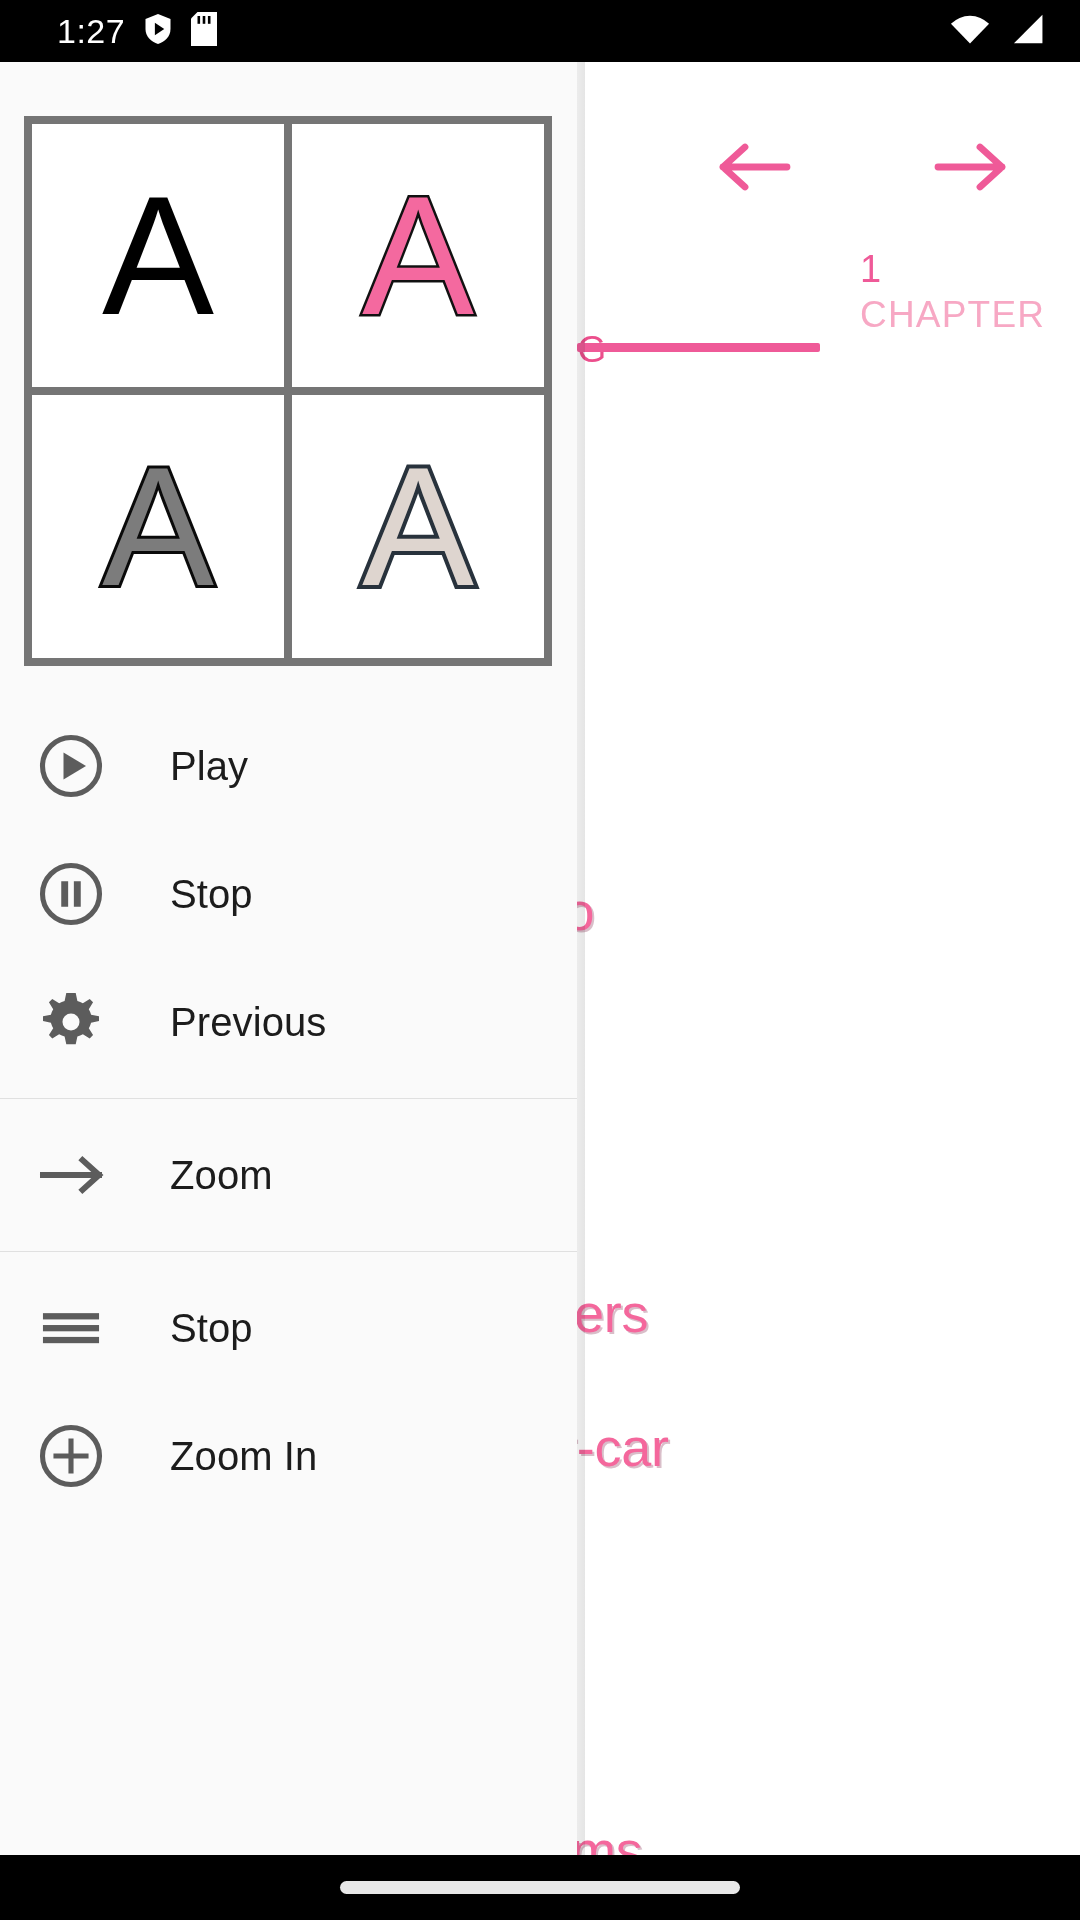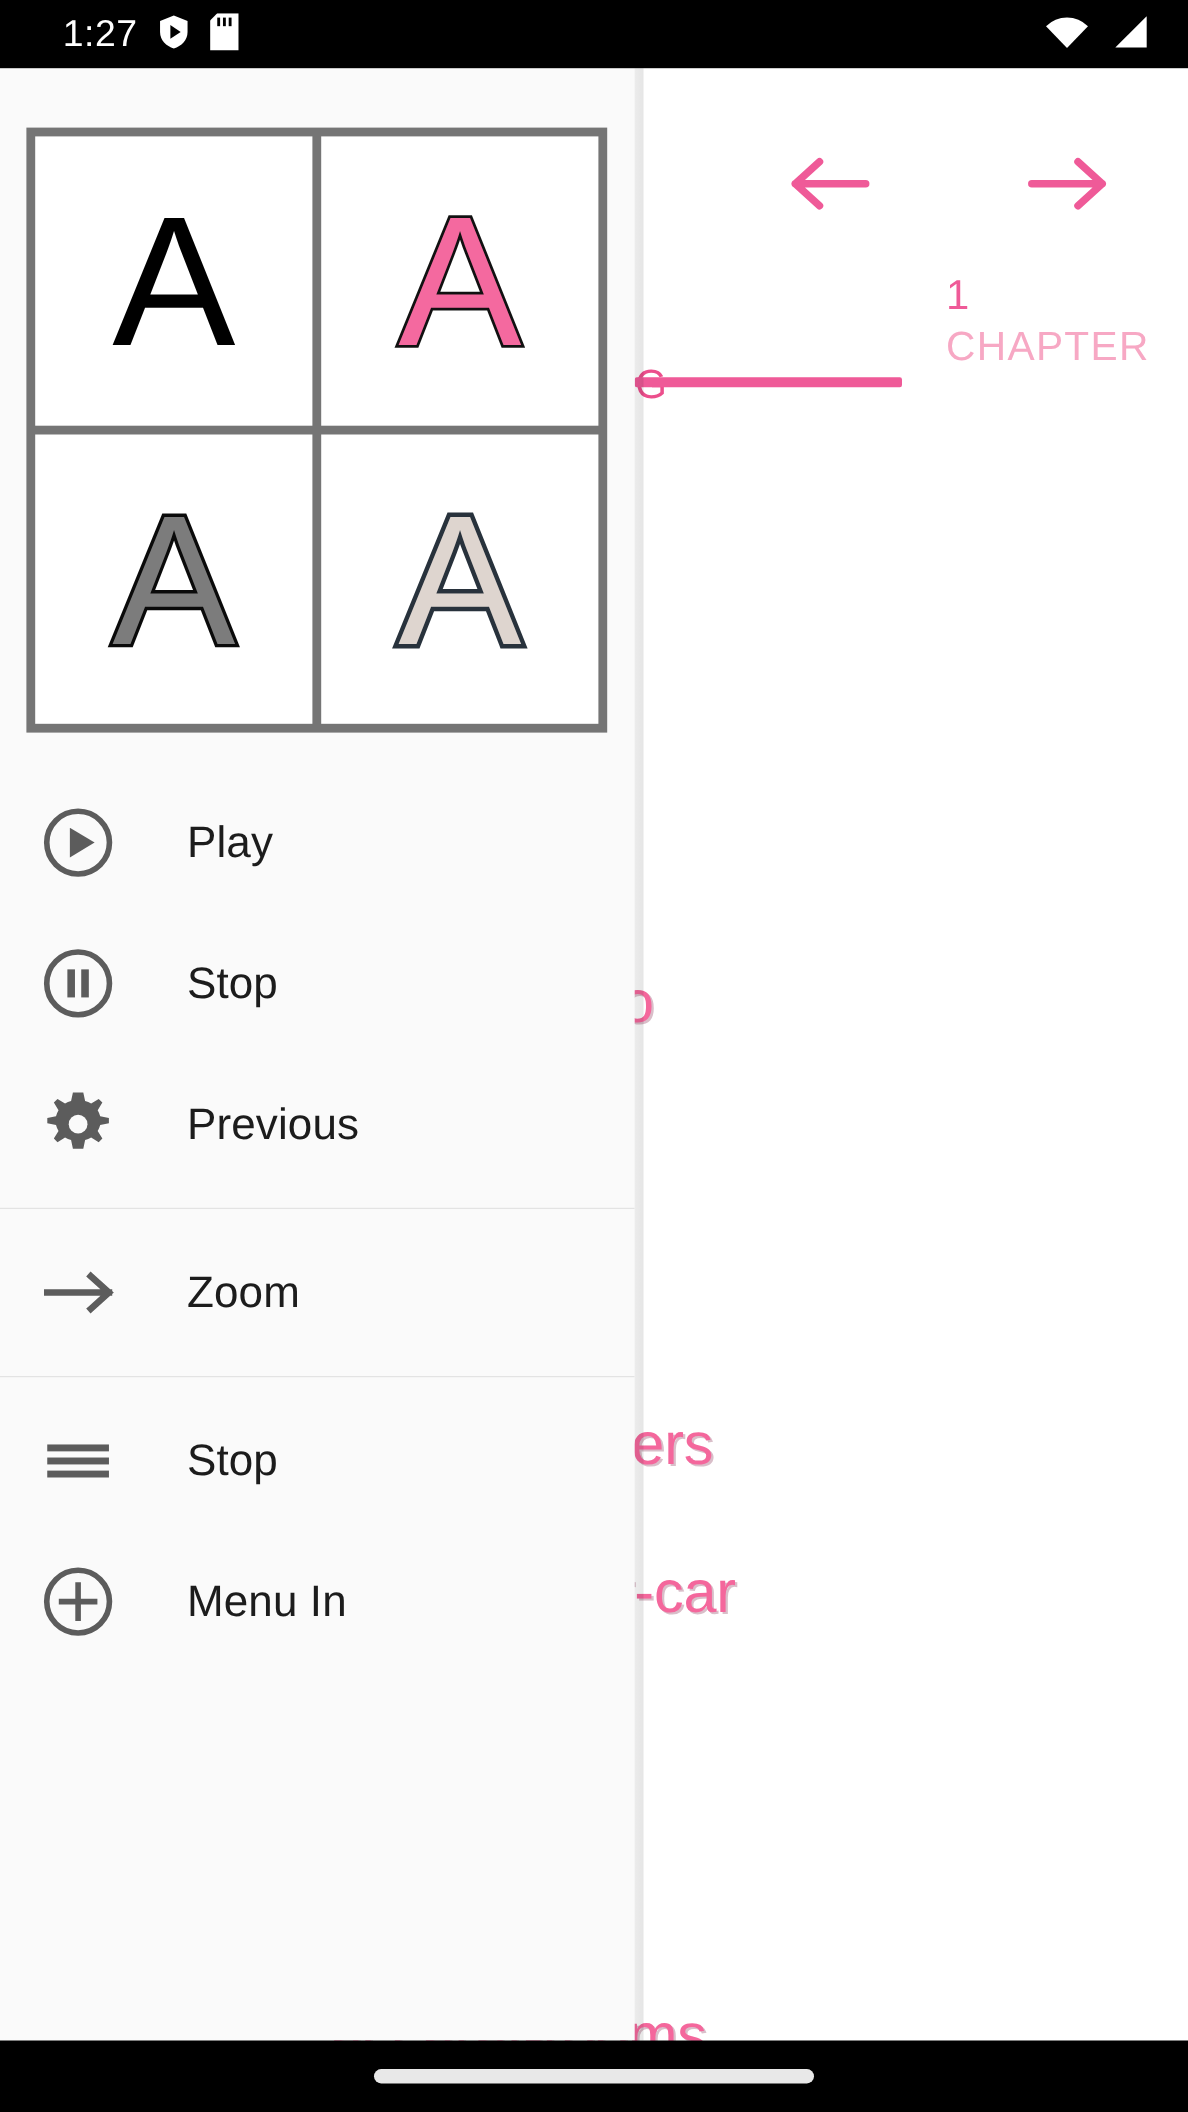--- a/index.html
+++ b/index.html
@@ -285,21 +285,21 @@
         <span class="mi-label">Stop</span>
       </div>
 
       <div class="menu-item">
         <span class="mi-icon">
           <svg width="66" height="66" viewBox="0 0 44 44">
             <circle cx="22" cy="22" r="19" fill="none" stroke="#5c5c5c" stroke-width="3.4"></circle>
             <path d="M22 12 V32 M12 22 H32" stroke="#5c5c5c" stroke-width="3.4" stroke-linecap="square"></path>
           </svg>
         </span>
-        <span class="mi-label">Menu In</span>
+        <span class="mi-label">Zoom In</span>
       </div>
 
     </div>
   </div>
 
   <div id="navbar">
     <div id="home-pill"></div>
   </div>
 
 </div>

